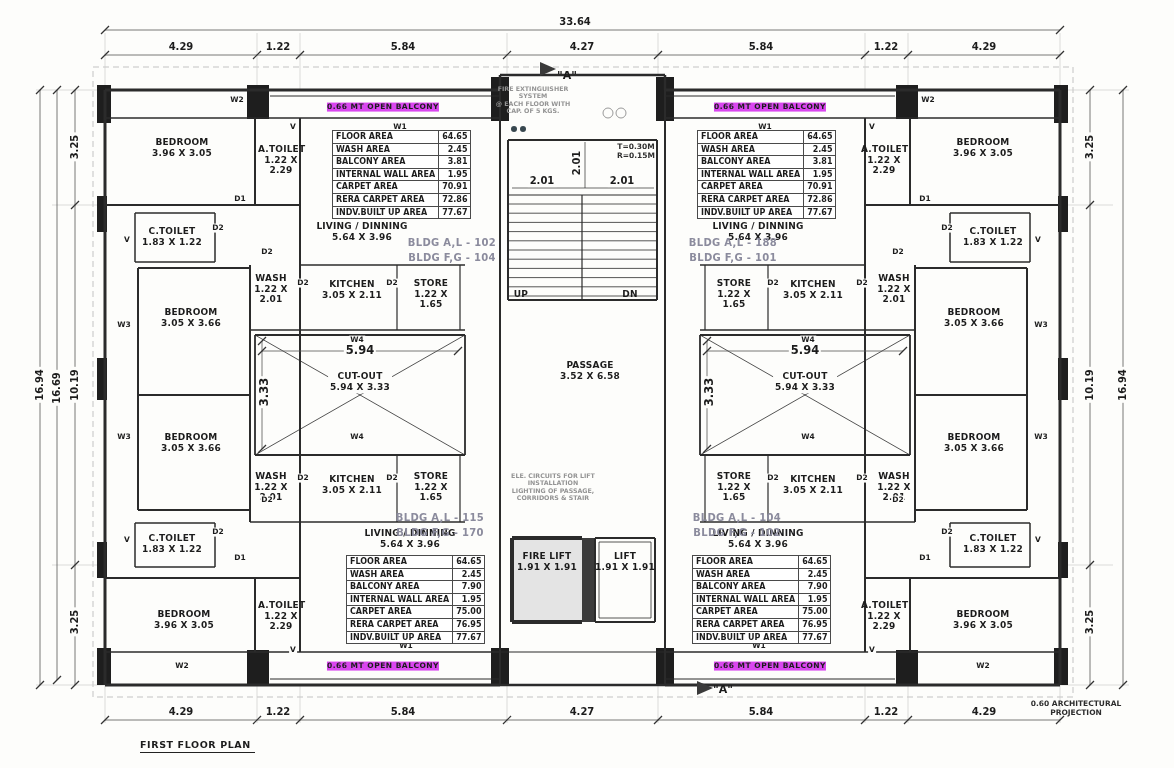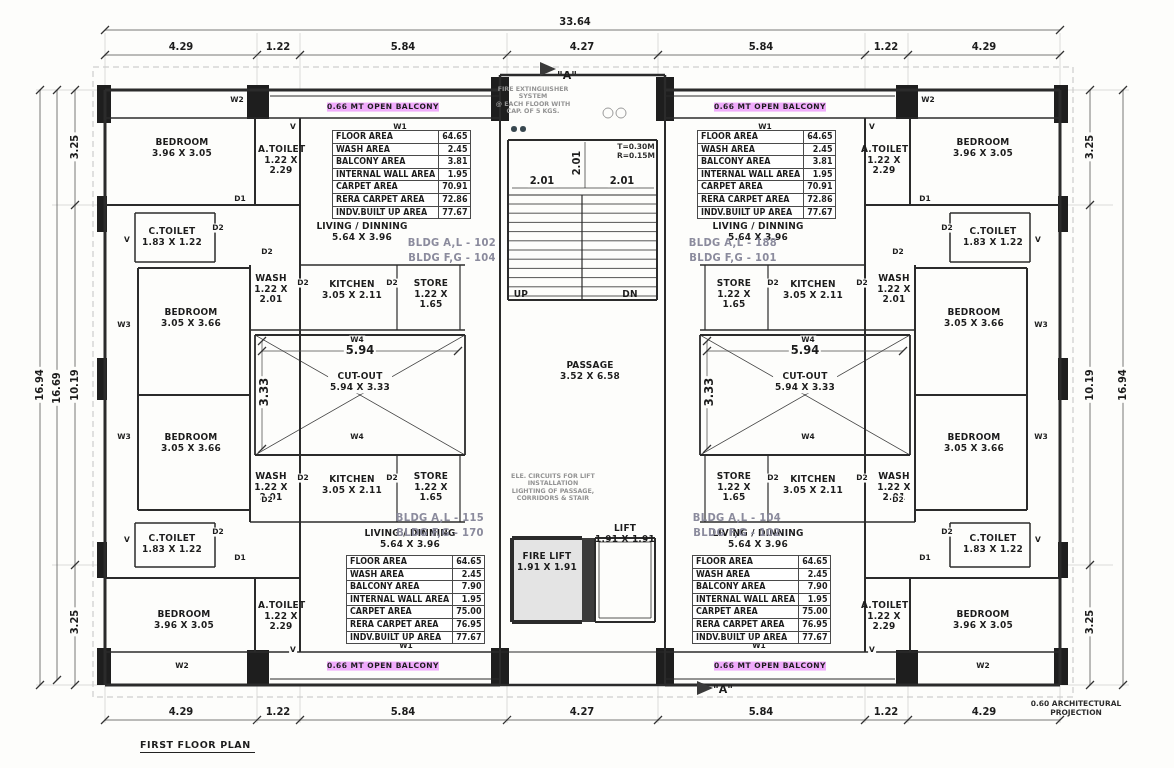--- a/index.html
+++ b/index.html
@@ -10,21 +10,21 @@
   #labels{position:absolute;inset:0}
   .lbl{position:absolute;transform:translate(-50%,-50%);text-align:center;line-height:1.18;white-space:pre-line;color:#1c1c1c}
   .room{font-size:9px;font-weight:bold;white-space:normal;letter-spacing:.2px}
   .room span{display:block}
   .room.bgw{background:#fdfdfb;padding:1px 2px}
   .marker{font-size:7.5px;font-weight:bold;background:#fdfdfb;padding:0 1px}
   .dim{font-size:10px;font-weight:bold;background:#fdfdfb;padding:0 2px;white-space:nowrap}
   .dim.rot{transform:translate(-50%,-50%) rotate(-90deg)}
   .dim.big{font-size:11.5px}
   .bldg{font-size:10px;font-weight:bold;color:#8b8b9d;white-space:nowrap;letter-spacing:.3px}
-  .balcony-label{font-size:7.5px;font-weight:bold;letter-spacing:.5px;white-space:nowrap;background:#f0abfc}
+  .balcony-label{font-size:7.5px;font-weight:bold;letter-spacing:.5px;white-space:nowrap;background:#d946ef}
   .note{font-size:6.3px;font-weight:bold;color:#949494}
   .note.dark{font-size:7.5px;color:#2e2e2e}
   .sec{font-size:11px;font-weight:bold;white-space:nowrap}
   .area-table{position:absolute;background:#fff}
   .area-table table{border-collapse:collapse}
   .area-table td{border:1px solid #4a4a4a;font-size:8px;font-weight:bold;padding:1px 3px;background:#fff;white-space:nowrap;line-height:1.2}
   .area-table td.val{text-align:right;min-width:28px}
   .plan-title{position:absolute;left:140px;top:739px;font-size:9.5px;font-weight:bold;letter-spacing:.6px;border-bottom:1.5px solid #222;padding:0 4px 2px 0}
 </style>
 </head>
@@ -403,21 +403,21 @@
         <span>1.22 X 2.29</span>
       </div>
       <div class="lbl room" style="left: 590px; top: 371px;">
         <span>PASSAGE</span>
         <span>3.52 X 6.58</span>
       </div>
       <div class="lbl room" style="left: 547px; top: 562px;">
         <span>FIRE LIFT</span>
         <span>1.91 X 1.91</span>
       </div>
-      <div class="lbl room" style="left: 625px; top: 534px;">
+      <div class="lbl room" style="left: 625px; top: 562px;">
         <span>LIFT</span>
         <span>1.91 X 1.91</span>
       </div>
       <div class="lbl room" style="left: 521px; top: 294px;">
         <span>UP</span>
       </div>
       <div class="lbl room" style="left: 630px; top: 294px;">
         <span>DN</span>
       </div>
       <span class="lbl marker" style="left: 237px; top: 100px;">W2</span>

